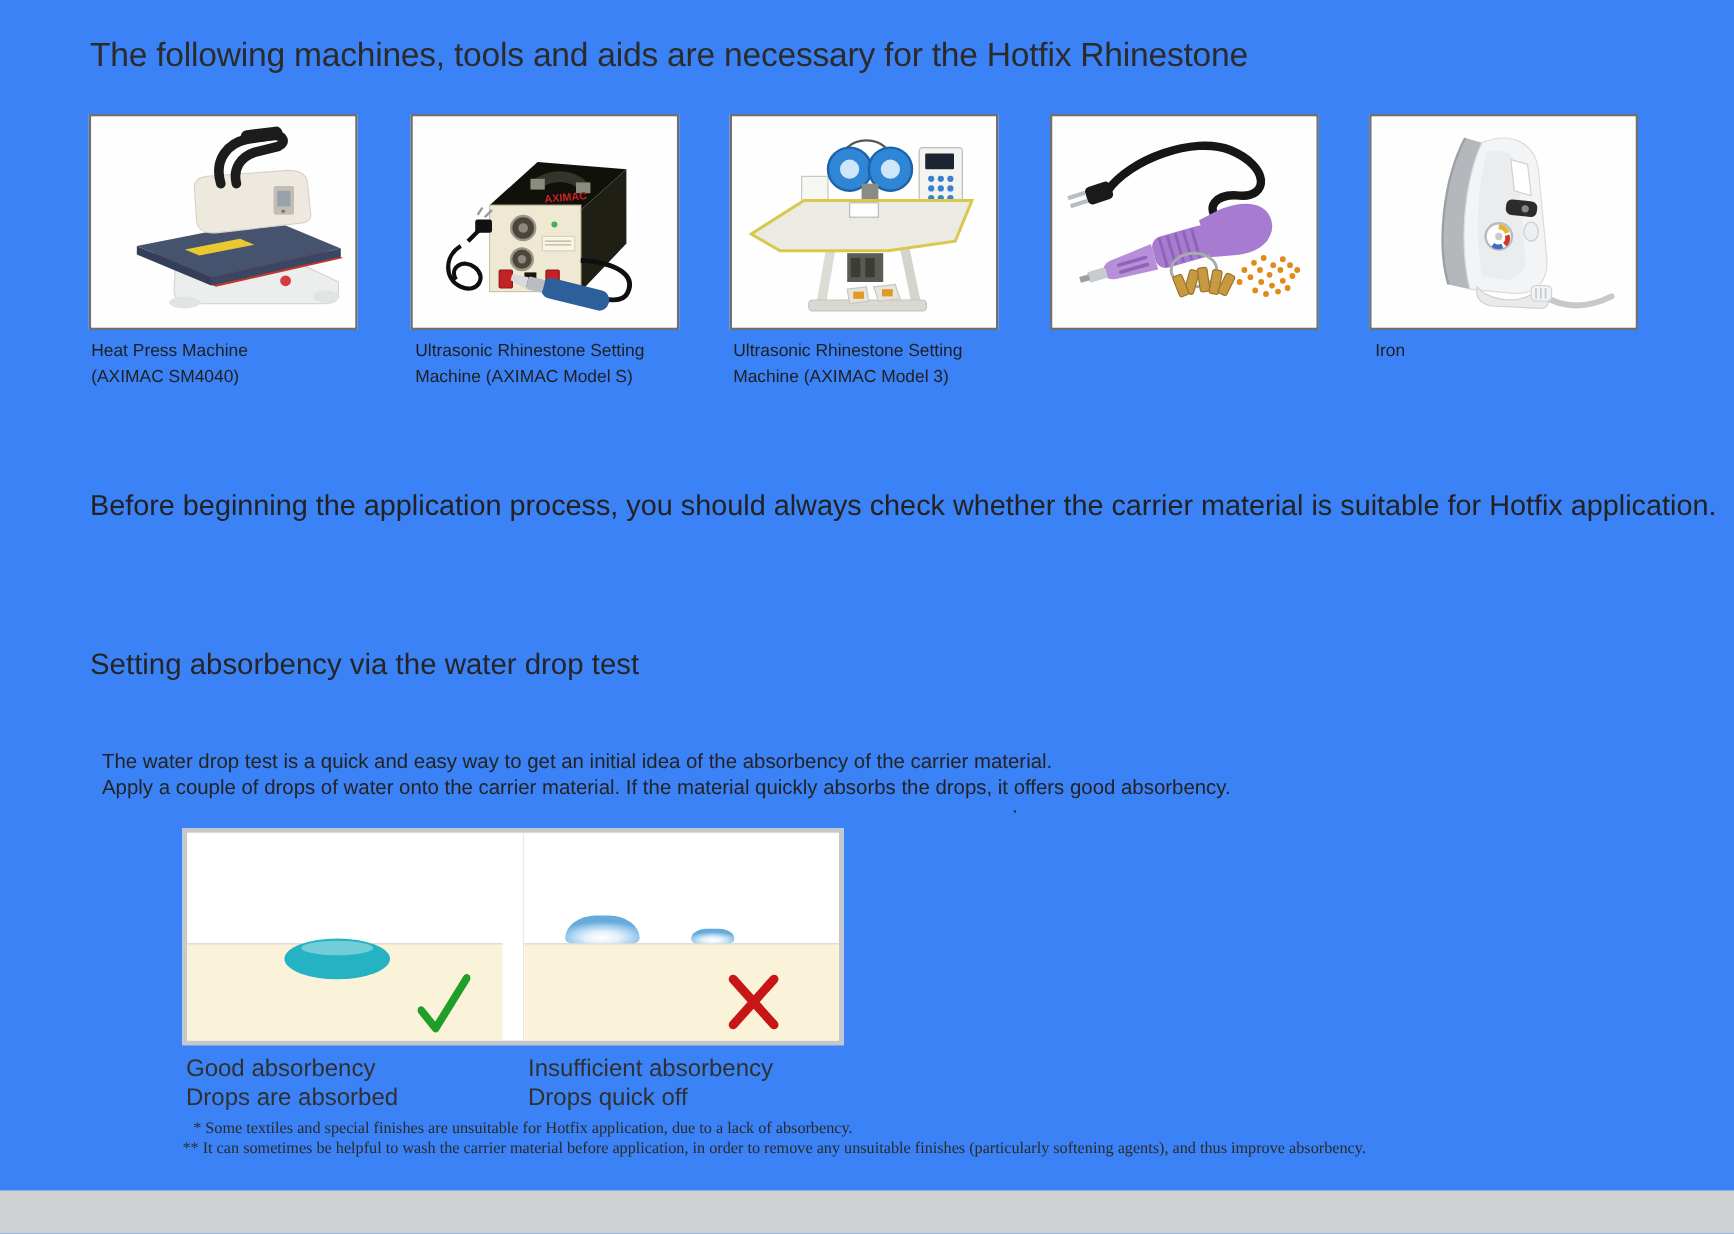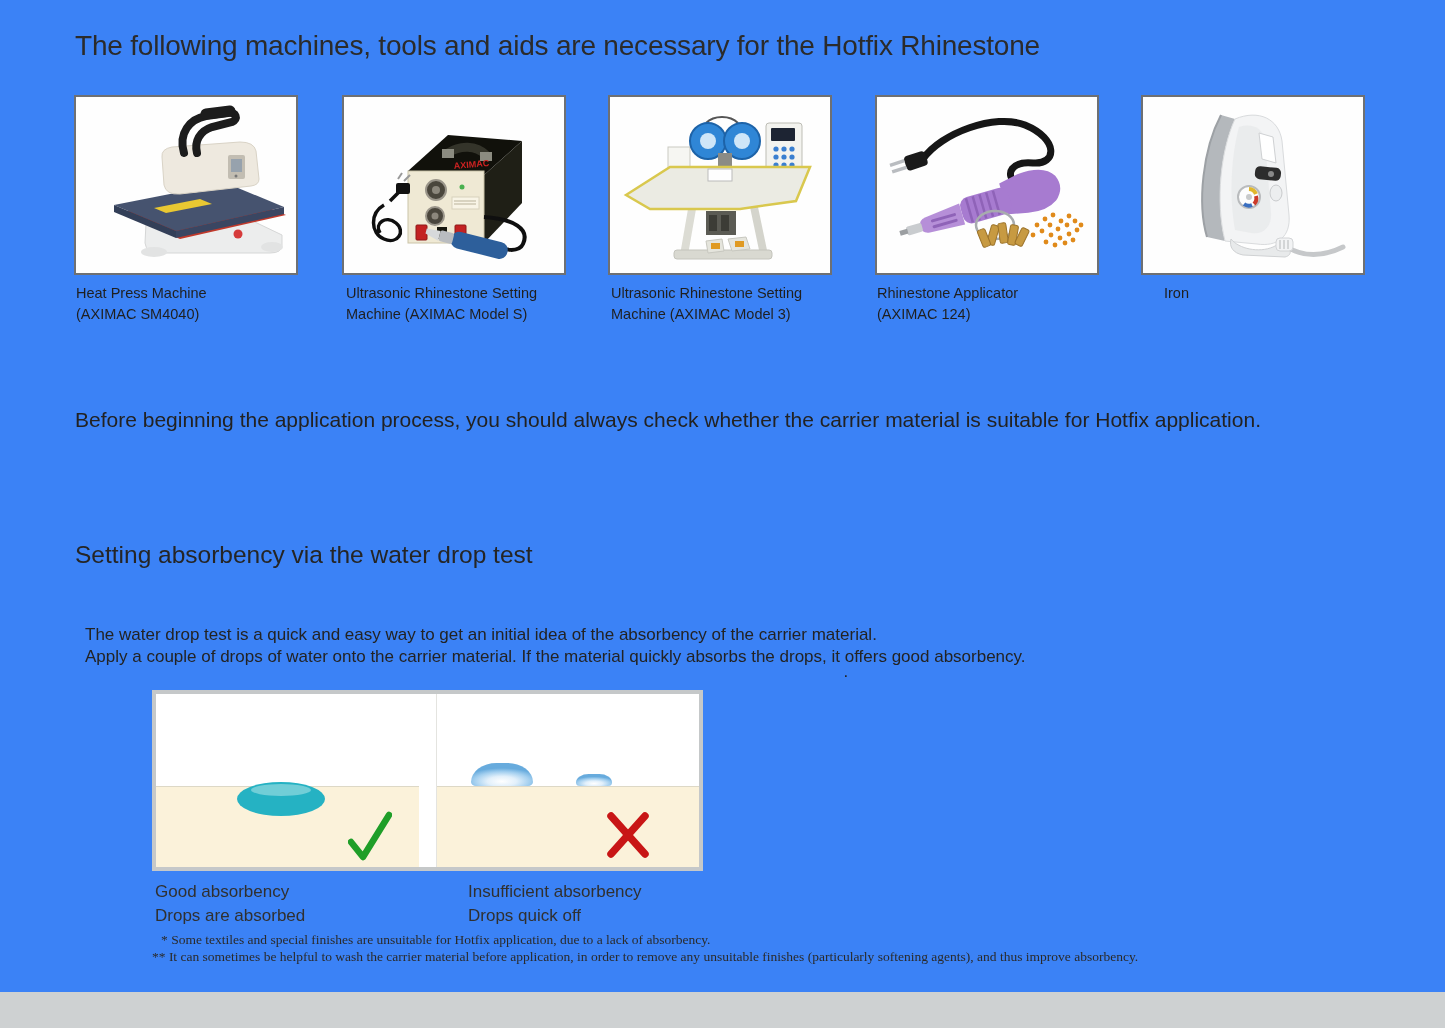--- a/index.html
+++ b/index.html
@@ -9,23 +9,23 @@
   body{background:#ced1d2;font-family:"Liberation Sans",sans-serif;}
   .page{position:relative;width:1445px;height:992px;background:#3b82f6;overflow:hidden;color:#2b2b2b;}
 
   .title{position:absolute;left:75px;top:30px;font-size:28px;letter-spacing:-0.2px;color:#2b2b2b;white-space:nowrap;}
 
   .machine-box{position:absolute;top:95px;width:224px;height:180px;background:#fefefe;border:2px solid #6e7073;box-sizing:border-box;}
   .machine-box svg{display:block;width:220px;height:176px;}
   .m1{left:74px;} .m2{left:342px;} .m3{left:608px;} .m4{left:875px;} .m5{left:1141px;}
 
   .machine-caption{position:absolute;top:283px;width:235px;font-size:14.5px;line-height:21px;color:#1f1f1f;}
-  .c1{left:76px;} .c2{left:346px;} .c3{left:611px;} .c4{left:877px;} .c5{left:1146px;margin-left:18px;}
-
-  .intro{position:absolute;left:75px;top:408px;font-size:21px;color:#222;white-space:nowrap;}
+  .c1{left:76px;} .c2{left:346px;} .c3{left:611px;} .c4{left:877px;} .c5{left:1146px;}
+
+  .intro{position:absolute;left:75px;top:408px;font-size:24px;color:#222;white-space:nowrap;}
 
   .section-heading{position:absolute;left:75px;top:541px;font-size:24.5px;color:#252525;}
 
   .bodytext{position:absolute;left:85px;top:624px;font-size:17px;line-height:22.4px;color:#232323;}
   .bodytext div{white-space:pre-wrap;}
   .stray-dot{position:absolute;left:758px;top:41px;font-size:17px;}
 
   .wd-frame{position:absolute;left:152px;top:690px;width:551px;height:181px;background:#ffffff;border:4px solid #c5c8c9;box-sizing:border-box;}
   .wd-panel{position:absolute;top:0;height:173px;background:#ffffff;}
   .wd-panel.left{left:0;width:263px;}
@@ -33,22 +33,22 @@
   .wd-divider{position:absolute;left:263px;top:0;width:18px;height:173px;background:#ffffff;border-right:1px solid #e4e4e0;box-sizing:border-box;}
   .wd-fabric{position:absolute;left:0;top:92px;width:100%;height:81px;background:var(--cream);border-top:1px solid #ddd8c6;box-sizing:border-box;}
   .blob-svg{position:absolute;left:79px;top:85px;}
   .check-svg{position:absolute;left:192px;top:117px;}
   .cross-svg{position:absolute;left:169px;top:117px;}
   .drop{position:absolute;border-radius:50% 50% 6px 6px / 100% 100% 5px 5px;
         background:radial-gradient(ellipse 62% 58% at 50% 80%, #ffffff 0%, #e2f0fb 38%, #a3cfef 72%, #67abdd 100%);}
   .drop.big{left:34px;top:69px;width:62px;height:23px;}
   .drop.small{left:139px;top:80px;width:36px;height:12px;}
 
-  .wd-label{position:absolute;top:880px;font-size:17px;line-height:23.5px;color:#303030;}
-  .wd-label.good{left:155px;} .wd-label.bad{left:440px;margin-left:28px;}
+  .wd-label{position:absolute;top:880px;font-size:20px;line-height:23.5px;color:#303030;}
+  .wd-label.good{left:155px;} .wd-label.bad{left:440px;}
 
   .footnotes{position:absolute;left:152px;top:932px;font-size:13.5px;line-height:16.5px;color:#2a2a2a;font-family:Liberation Serif, serif;}
   .footnotes .fn1{padding-left:9px;}
 </style>
 </head>
 <body style="background: rgb(206, 209, 210);">
 
 <div class="page">
 
   <div class="title">The following machines, tools and aids are necessary for the Hotfix Rhinestone</div>
@@ -244,24 +244,20 @@
     <div>(AXIMAC SM4040)</div>
   </div>
   <div class="machine-caption c2">
     <div>Ultrasonic Rhinestone Setting</div>
     <div>Machine (AXIMAC Model S)</div>
   </div>
   <div class="machine-caption c3">
     <div>Ultrasonic Rhinestone Setting</div>
     <div>Machine (AXIMAC Model 3)</div>
   </div>
-  <div class="machine-caption c4">
-    <div>Rhinestone Applicator</div>
-    <div>(AXIMAC 124)</div>
-  </div>
   <div class="machine-caption c5">
     <div>Iron</div>
   </div>
 
   <div class="intro">Before beginning the application process, you should always check whether the carrier material is suitable for Hotfix application.</div>
 
   <div class="section-heading">Setting absorbency via the water drop test</div>
 
   <div class="bodytext">
     <div>The water drop test is a quick and easy way to get an initial idea of the absorbency of the carrier material.</div>

